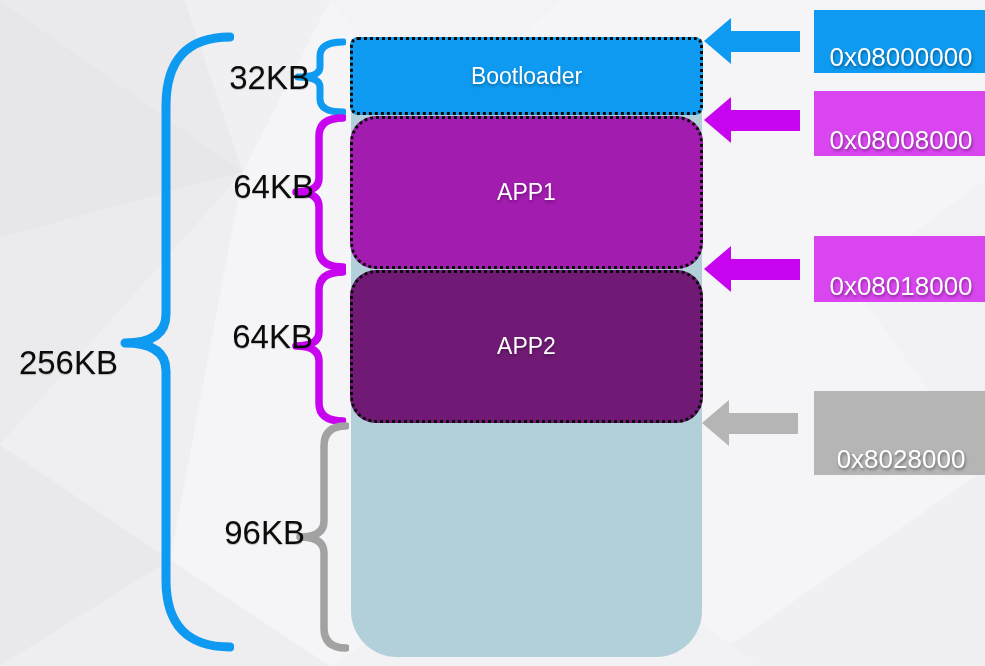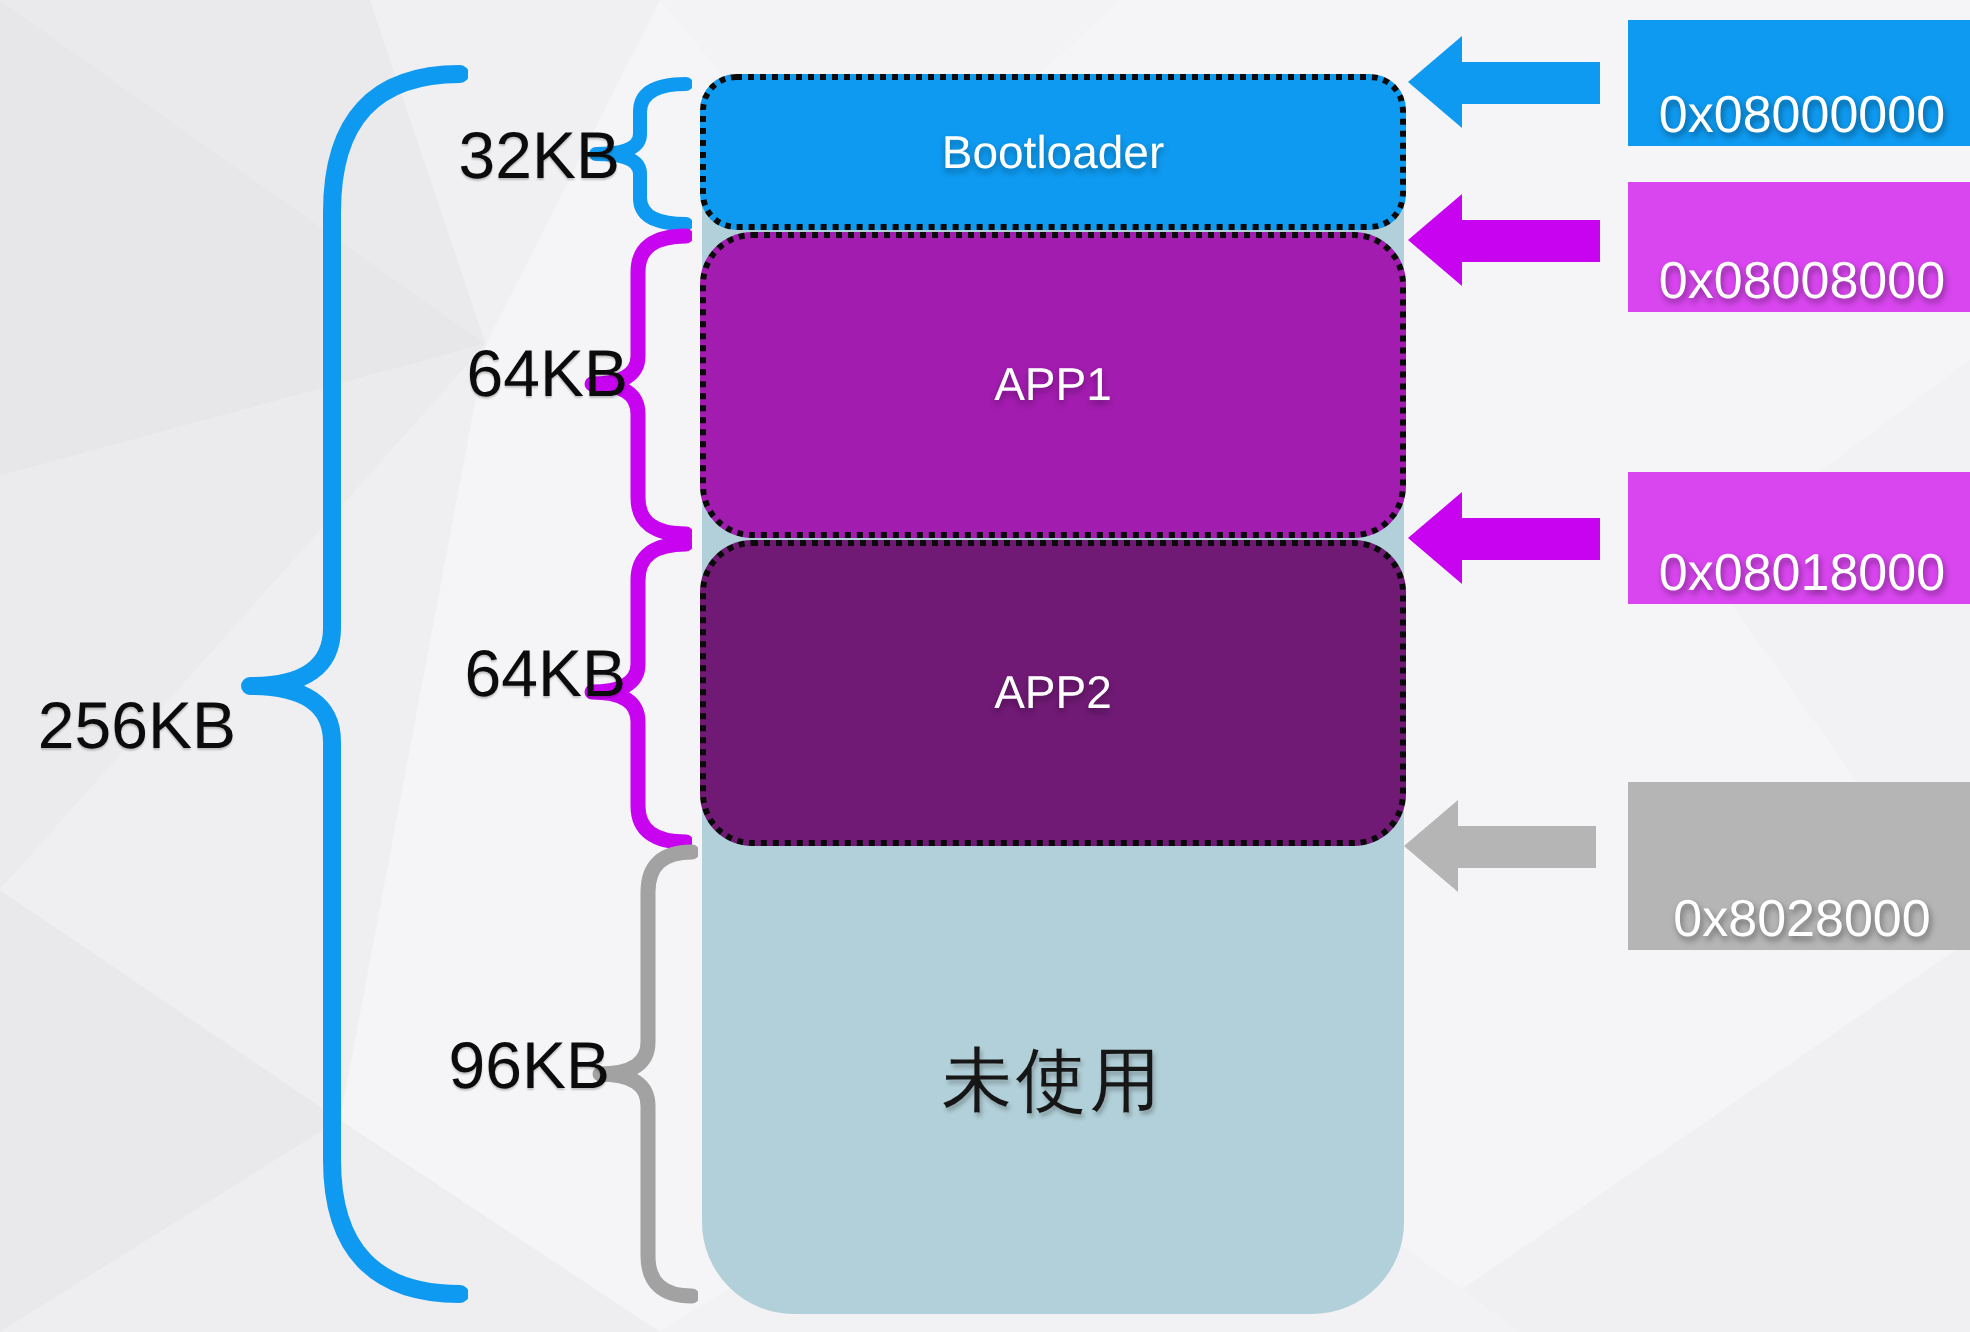--- a/index.html
+++ b/index.html
@@ -22,21 +22,21 @@
   }
 
   #flash-region{
     position:absolute;z-index:1;left:351px;top:58px;width:351px;height:599px;
     background:#B2D0D9;border-radius:22px 22px 46px 46px;
   }
   .block{
     position:absolute;z-index:2;left:350px;width:353px;box-sizing:border-box;
     border:3px dotted #0a0a0a;display:flex;align-items:center;justify-content:center;
   }
-  #bootloader-block{top:37px;height:78px;border-radius:18px;background:#0E9AF0;}
+  #bootloader-block{top:37px;height:78px;border-radius:8px;background:#0E9AF0;}
   #app1-block{top:116px;height:153px;border-radius:26px;background:#a21caf;}
   #app2-block{top:270px;height:153px;border-radius:26px;background:#701a75;}
   .block-label{
     color:#fff;font-size:23px;text-shadow:0 2px 3px rgba(0,0,0,.3);
   }
   #unused-area{
     position:absolute;z-index:2;left:350px;top:423px;width:353px;height:234px;
     display:flex;align-items:center;justify-content:center;
   }
   #unused-label{
@@ -111,23 +111,20 @@
 
   <div class="block" id="bootloader-block">
     <span class="block-label">Bootloader</span>
   </div>
   <div class="block" id="app1-block">
     <span class="block-label">APP1</span>
   </div>
   <div class="block" id="app2-block">
     <span class="block-label">APP2</span>
   </div>
-  <div id="unused-area">
-    <span id="unused-label">未使用</span>
-  </div>
 
   <div class="arrow blue" style="left:704px;top:18px">
     <div class="head"></div>
     <div class="shaft"></div>
   </div>
   <div class="arrow magenta" style="left:704px;top:97px">
     <div class="head"></div>
     <div class="shaft"></div>
   </div>
   <div class="arrow magenta" style="left:704px;top:246px">

